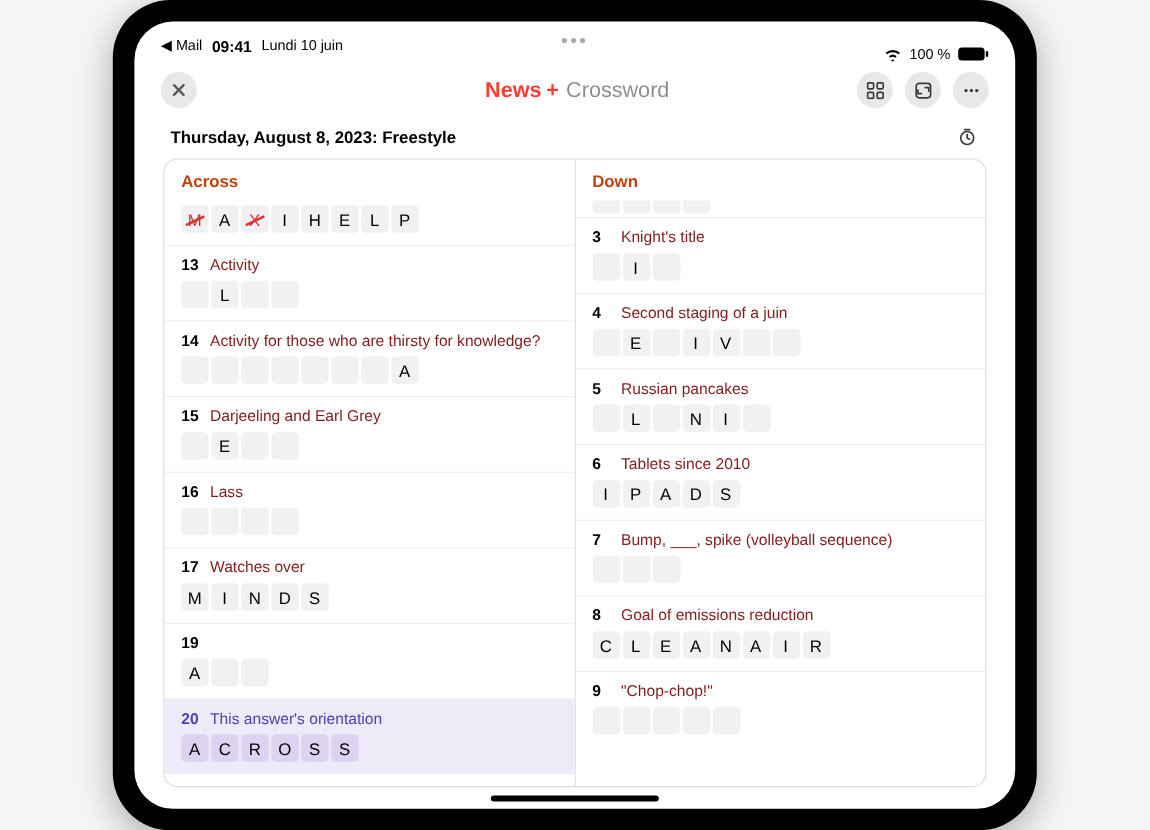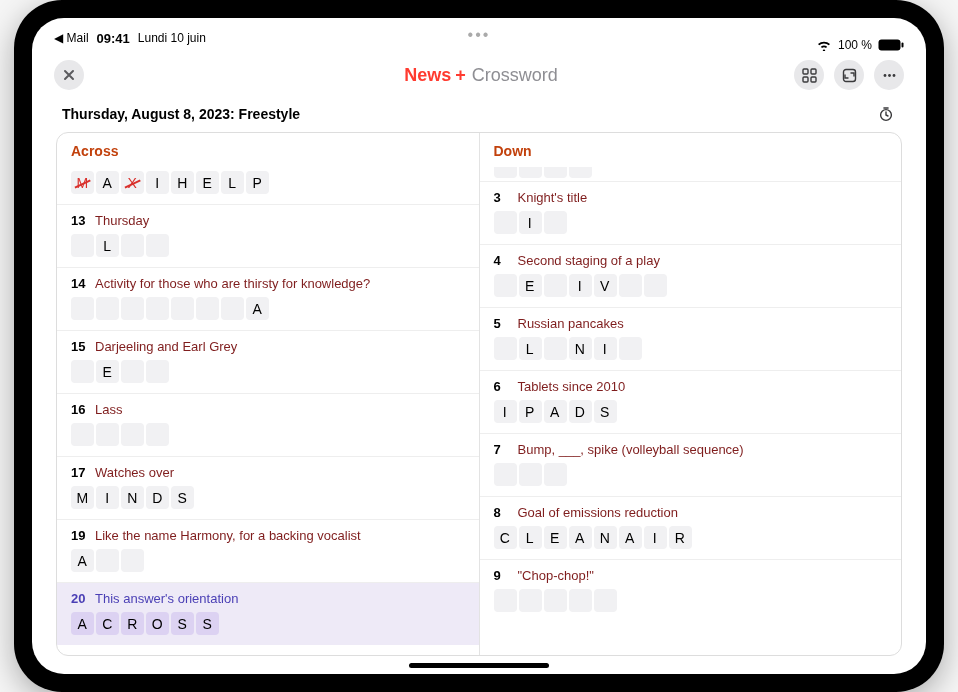--- a/index.html
+++ b/index.html
@@ -5,21 +5,21 @@
   * { box-sizing: border-box; margin: 0; padding: 0; }
   body {
     background: #f5f5f5;
     font-family: -apple-system, BlinkMacSystemFont, "Segoe UI", Helvetica, Arial, sans-serif;
     display: flex;
     justify-content: center;
     align-items: center;
     min-height: 692px;
   }
   .device-frame {
-    width: 930px;
+    width: 770px;
     height: 692px;
     background: #000;
     border-radius: 48px;
     padding: 18px;
     position: relative;
     box-shadow: 0 8px 30px rgba(0,0,0,0.3);
   }
   .screen {
     width: 100%;
     height: 100%;
@@ -287,21 +287,21 @@
                 <div class="cell">I</div>
                 <div class="cell">H</div>
                 <div class="cell">E</div>
                 <div class="cell">L</div>
                 <div class="cell">P</div>
               </div>
             </div>
             <div class="clue-row">
               <div class="clue-head">
                 <span class="clue-num">13</span>
-                <span class="clue-text">Thursday</span>
+                <span class="clue-text">Activity</span>
               </div>
               <div class="cells">
                 <div class="cell"></div>
                 <div class="cell">L</div>
                 <div class="cell"></div>
                 <div class="cell"></div>
               </div>
             </div>
             <div class="clue-row">
               <div class="clue-head">
@@ -352,21 +352,20 @@
                 <div class="cell">M</div>
                 <div class="cell">I</div>
                 <div class="cell">N</div>
                 <div class="cell">D</div>
                 <div class="cell">S</div>
               </div>
             </div>
             <div class="clue-row">
               <div class="clue-head">
                 <span class="clue-num">19</span>
-                <span class="clue-text">Like the name Harmony, for a backing vocalist</span>
               </div>
               <div class="cells">
                 <div class="cell">A</div>
                 <div class="cell"></div>
                 <div class="cell"></div>
               </div>
             </div>
             <div class="clue-row selected">
               <div class="clue-head">
                 <span class="clue-num">20</span>
@@ -401,21 +400,21 @@
               </div>
               <div class="cells">
                 <div class="cell"></div>
                 <div class="cell">I</div>
                 <div class="cell"></div>
               </div>
             </div>
             <div class="clue-row">
               <div class="clue-head">
                 <span class="clue-num">4</span>
-                <span class="clue-text">Second staging of a play</span>
+                <span class="clue-text">Second staging of a juin</span>
               </div>
               <div class="cells">
                 <div class="cell"></div>
                 <div class="cell">E</div>
                 <div class="cell"></div>
                 <div class="cell">I</div>
                 <div class="cell">V</div>
                 <div class="cell"></div>
                 <div class="cell"></div>
               </div>

